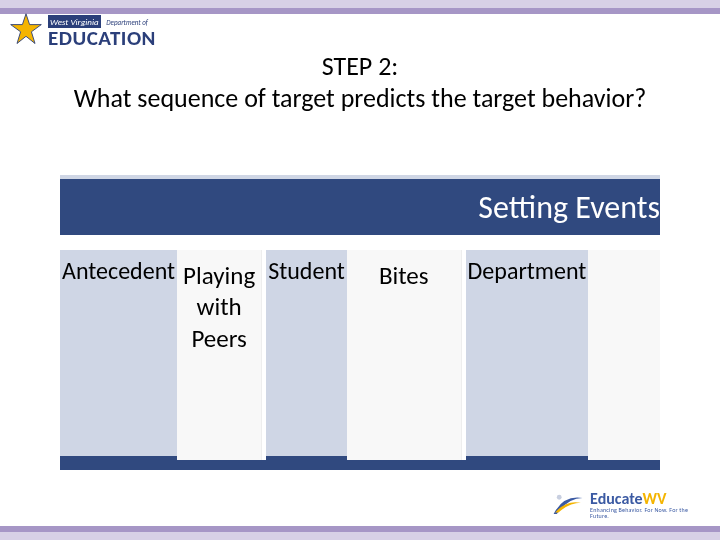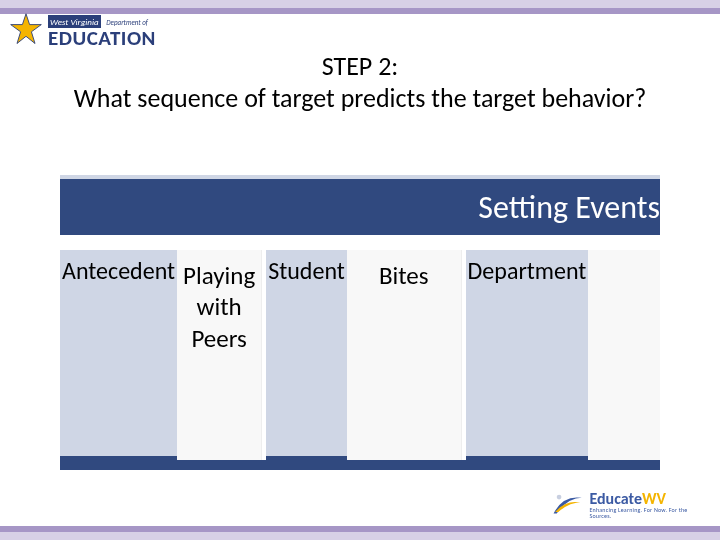--- a/index.html
+++ b/index.html
@@ -174,17 +174,17 @@
       <svg viewBox="0 0 40 34">
         <path d="M2 30 Q14 6 38 10 Q20 10 6 30 Z" fill="#3b5aa3"></path>
         <path d="M4 28 Q18 12 36 16 Q22 16 8 28 Z" fill="#f4b400"></path>
         <circle cx="9" cy="9" r="3" fill="#c8cfe0"></circle>
       </svg>
     </div>
     <div class="edu-text">
       <div class="edu-line1">
         <span class="e1">Educate</span><span class="e2">WV</span>
       </div>
-      <div class="edu-tag">Enhancing Learning. For Now. For the Sources.</div>
+      <div class="edu-tag">Enhancing Behavior. For Now. For the Future.</div>
     </div>
   </div>
 
 </div>
 
 </body></html>

